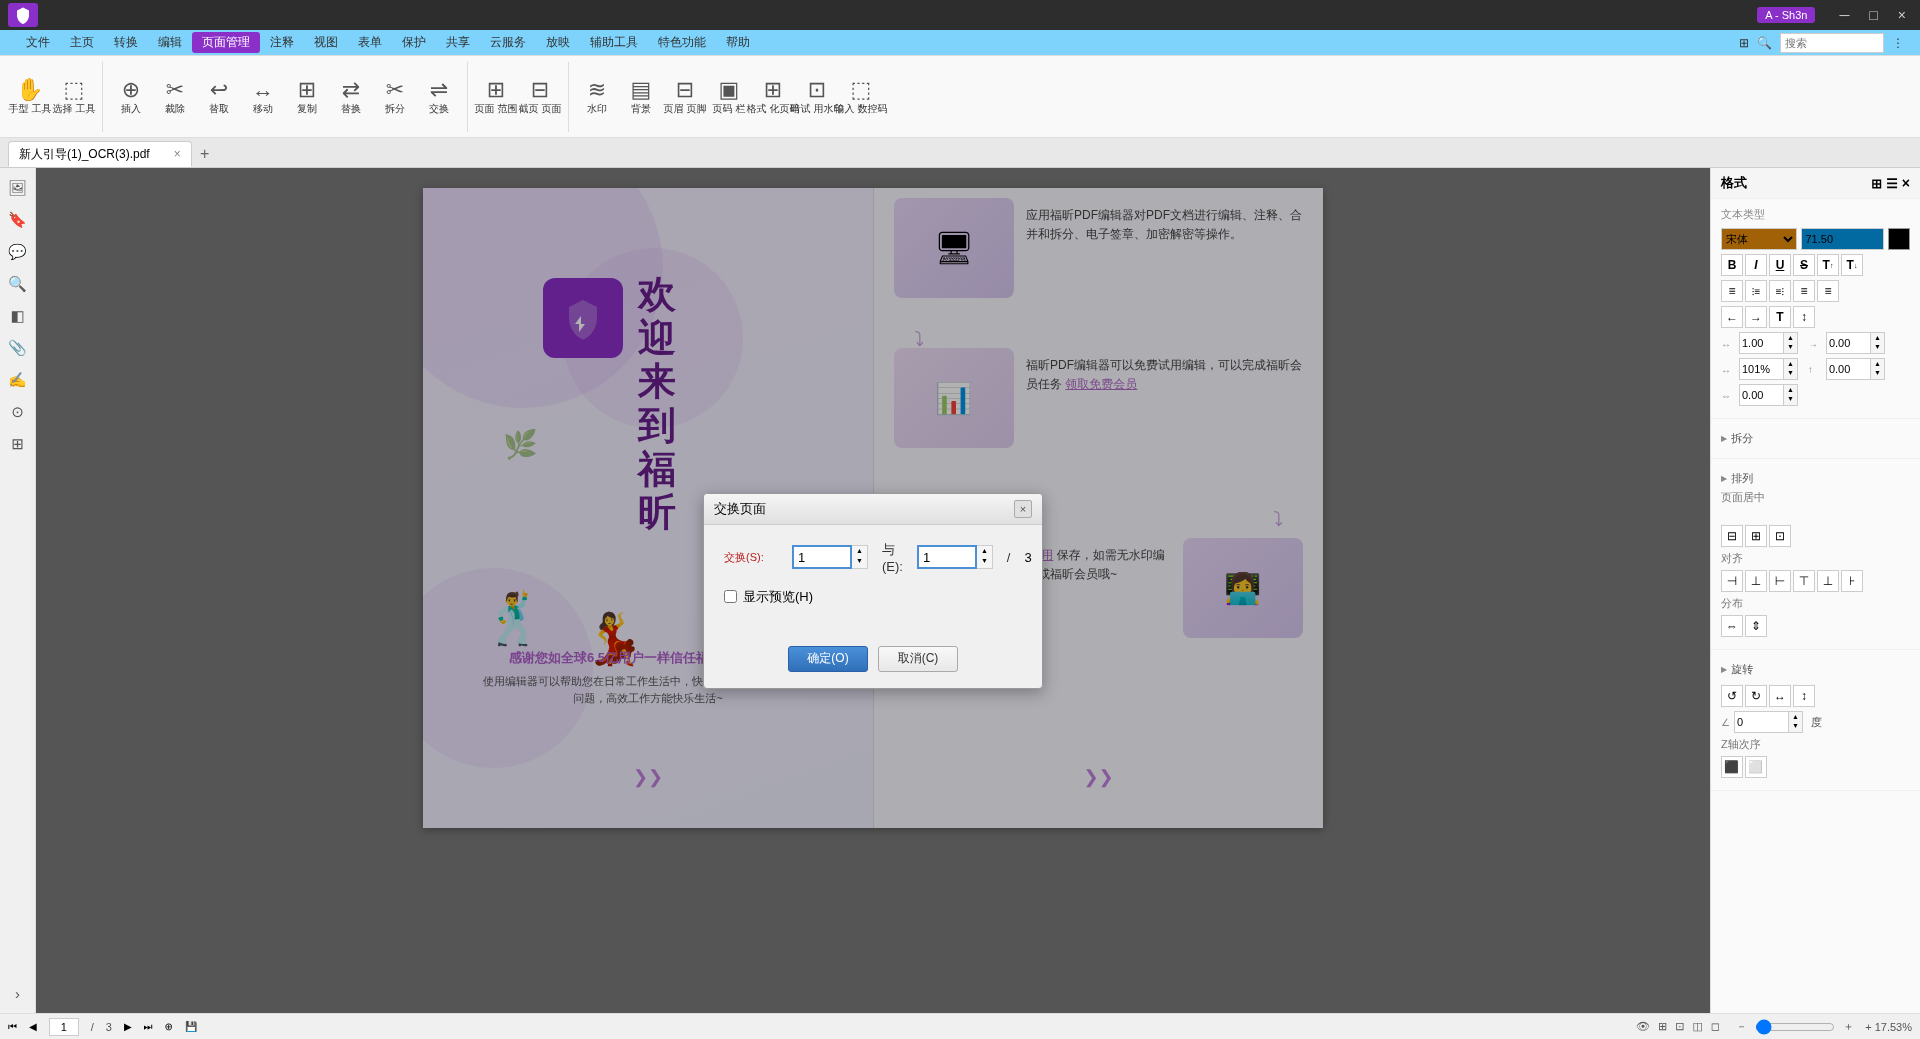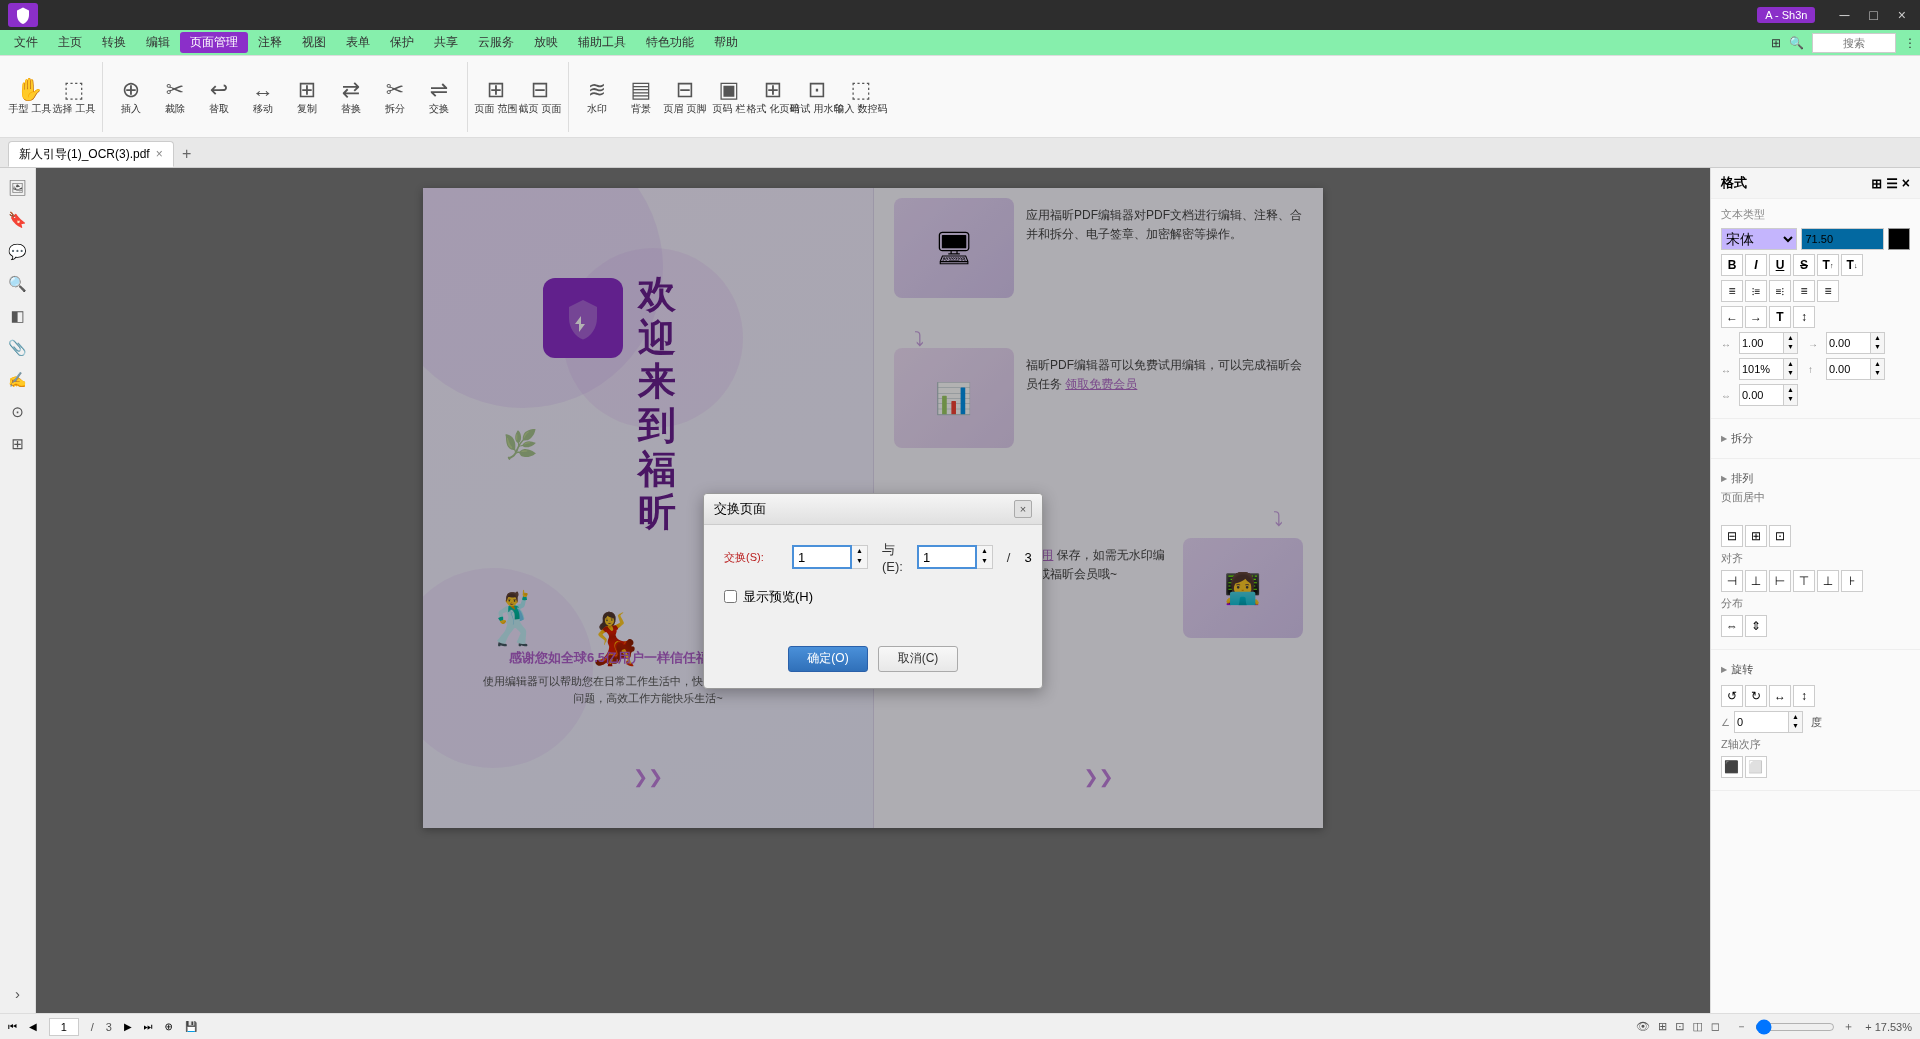--- a/index.html
+++ b/index.html
@@ -19,24 +19,24 @@
     #titlebar .title { flex: 1; text-align: center; font-size: 12px; color: #ccc; }
     #titlebar .logo { width: 30px; height: 24px; background: #8b2fc9; border-radius: 3px; display: flex; align-items: center; justify-content: center; }
     #titlebar .logo svg { width: 18px; height: 18px; }
     #titlebar .win-controls { display: flex; gap: 8px; }
     #titlebar .win-controls span { color: #ccc; font-size: 14px; cursor: pointer; padding: 0 6px; }
     #titlebar .user-badge { background: #8b2fc9; color: white; padding: 2px 8px; border-radius: 3px; font-size: 11px; margin-right: 12px; }
 
     
     #menubar {
       height: 26px;
-      background: #86efac;
-      display: flex;
-      align-items: center;
-      padding: 0 4px;
+      background: #7dd3fc;
+      display: flex;
+      align-items: center;
+      padding: 0 16px;
       border-bottom: 1px solid #ddd;
       font-size: 12px;
       color: #333;
     }
     #menubar .menu-item {
       padding: 2px 10px;
       cursor: pointer;
       border-radius: 3px;
       white-space: nowrap;
     }
@@ -93,21 +93,21 @@
     }
     .tab-item {
       height: 26px;
       background: #f9f9f9;
       border: 1px solid #ccc;
       border-bottom: none;
       border-radius: 4px 4px 0 0;
       padding: 0 10px;
       display: flex;
       align-items: center;
-      gap: 6px;
+      gap: 24px;
       font-size: 12px;
       cursor: pointer;
       min-width: 120px;
     }
     .tab-item.active { background: white; border-bottom: 1px solid white; z-index: 1; }
     .tab-close { color: #888; font-size: 12px; cursor: pointer; }
     .tab-add { width: 26px; height: 26px; display: flex; align-items: center; justify-content: center; cursor: pointer; font-size: 16px; color: #666; }
 
     
     #main {
@@ -222,22 +222,22 @@
       height: 22px;
       border: 1px solid #ccc;
       padding: 0 4px;
       font-size: 11px;
       background: #0369a1;
     }
     .font-select {
       flex: 1;
       height: 22px;
       border: 1px solid #ccc;
-      font-size: 14px;
-      background: #c4b5fd;
+      font-size: 11px;
+      background: #a16207;
     }
     .color-box {
       width: 22px;
       height: 22px;
       background: black;
       border: 1px solid #999;
       cursor: pointer;
     }
     .format-btn-row {
       display: flex;
@@ -444,21 +444,21 @@
   <div class="menu-item">保护</div>
   <div class="menu-item">共享</div>
   <div class="menu-item">云服务</div>
   <div class="menu-item">放映</div>
   <div class="menu-item">辅助工具</div>
   <div class="menu-item">特色功能</div>
   <div class="menu-item">帮助</div>
   <div class="right-tools">
     <span>⊞</span>
     <span>🔍</span>
-    <input type="text" style="width: 84px; height: 20px; border: 1px solid rgb(204, 204, 204); font-size: 11px; padding: 0px 4px; text-align: center;" placeholder="搜索">
+    <input type="text" style="width: 104px; height: 20px; border: 1px solid rgb(204, 204, 204); font-size: 11px; padding: 0px 4px;" placeholder="搜索">
     <span>⋮</span>
   </div>
 </div>
 
 <div id="toolbar">
 
   <div class="tb-group">
     <div class="tb-btn">
       <span class="tb-icon">✋</span>
       <span class="tb-label">手型

